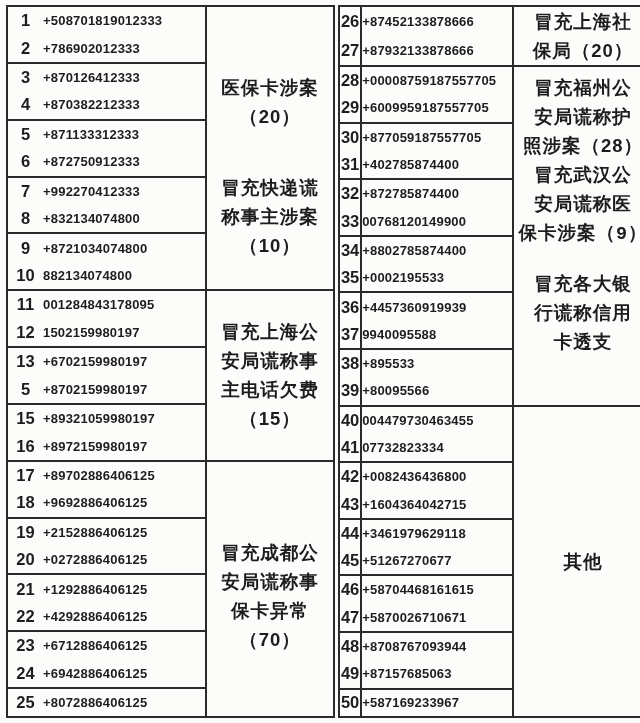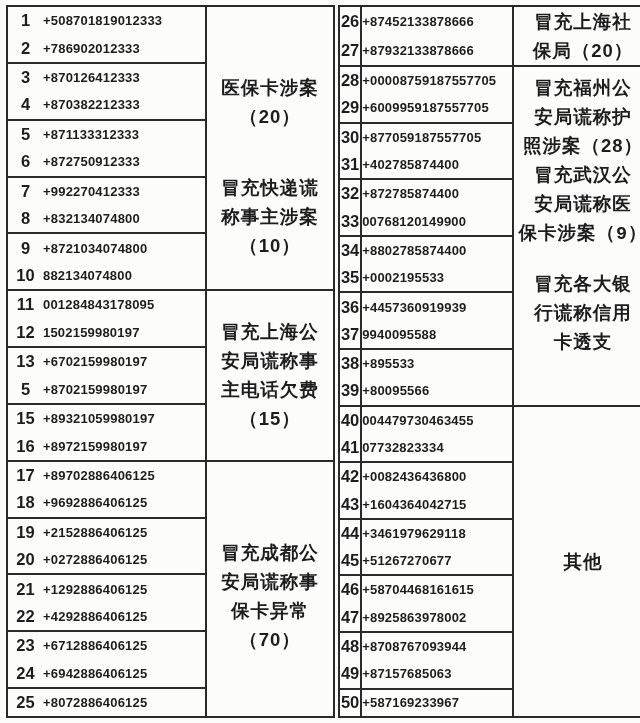--- a/index.html
+++ b/index.html
@@ -330,21 +330,21 @@
         <tr>
           <td class="idx">45</td>
           <td class="phone">+51267270677</td>
         </tr>
         <tr class="pair-start">
           <td class="idx">46</td>
           <td class="phone">+58704468161615</td>
         </tr>
         <tr>
           <td class="idx">47</td>
-          <td class="phone">+8925863978002</td>
+          <td class="phone">+5870026710671</td>
         </tr>
         <tr class="pair-start">
           <td class="idx">48</td>
           <td class="phone">+8708767093944</td>
         </tr>
         <tr>
           <td class="idx">49</td>
           <td class="phone">+87157685063</td>
         </tr>
         <tr class="pair-start">

